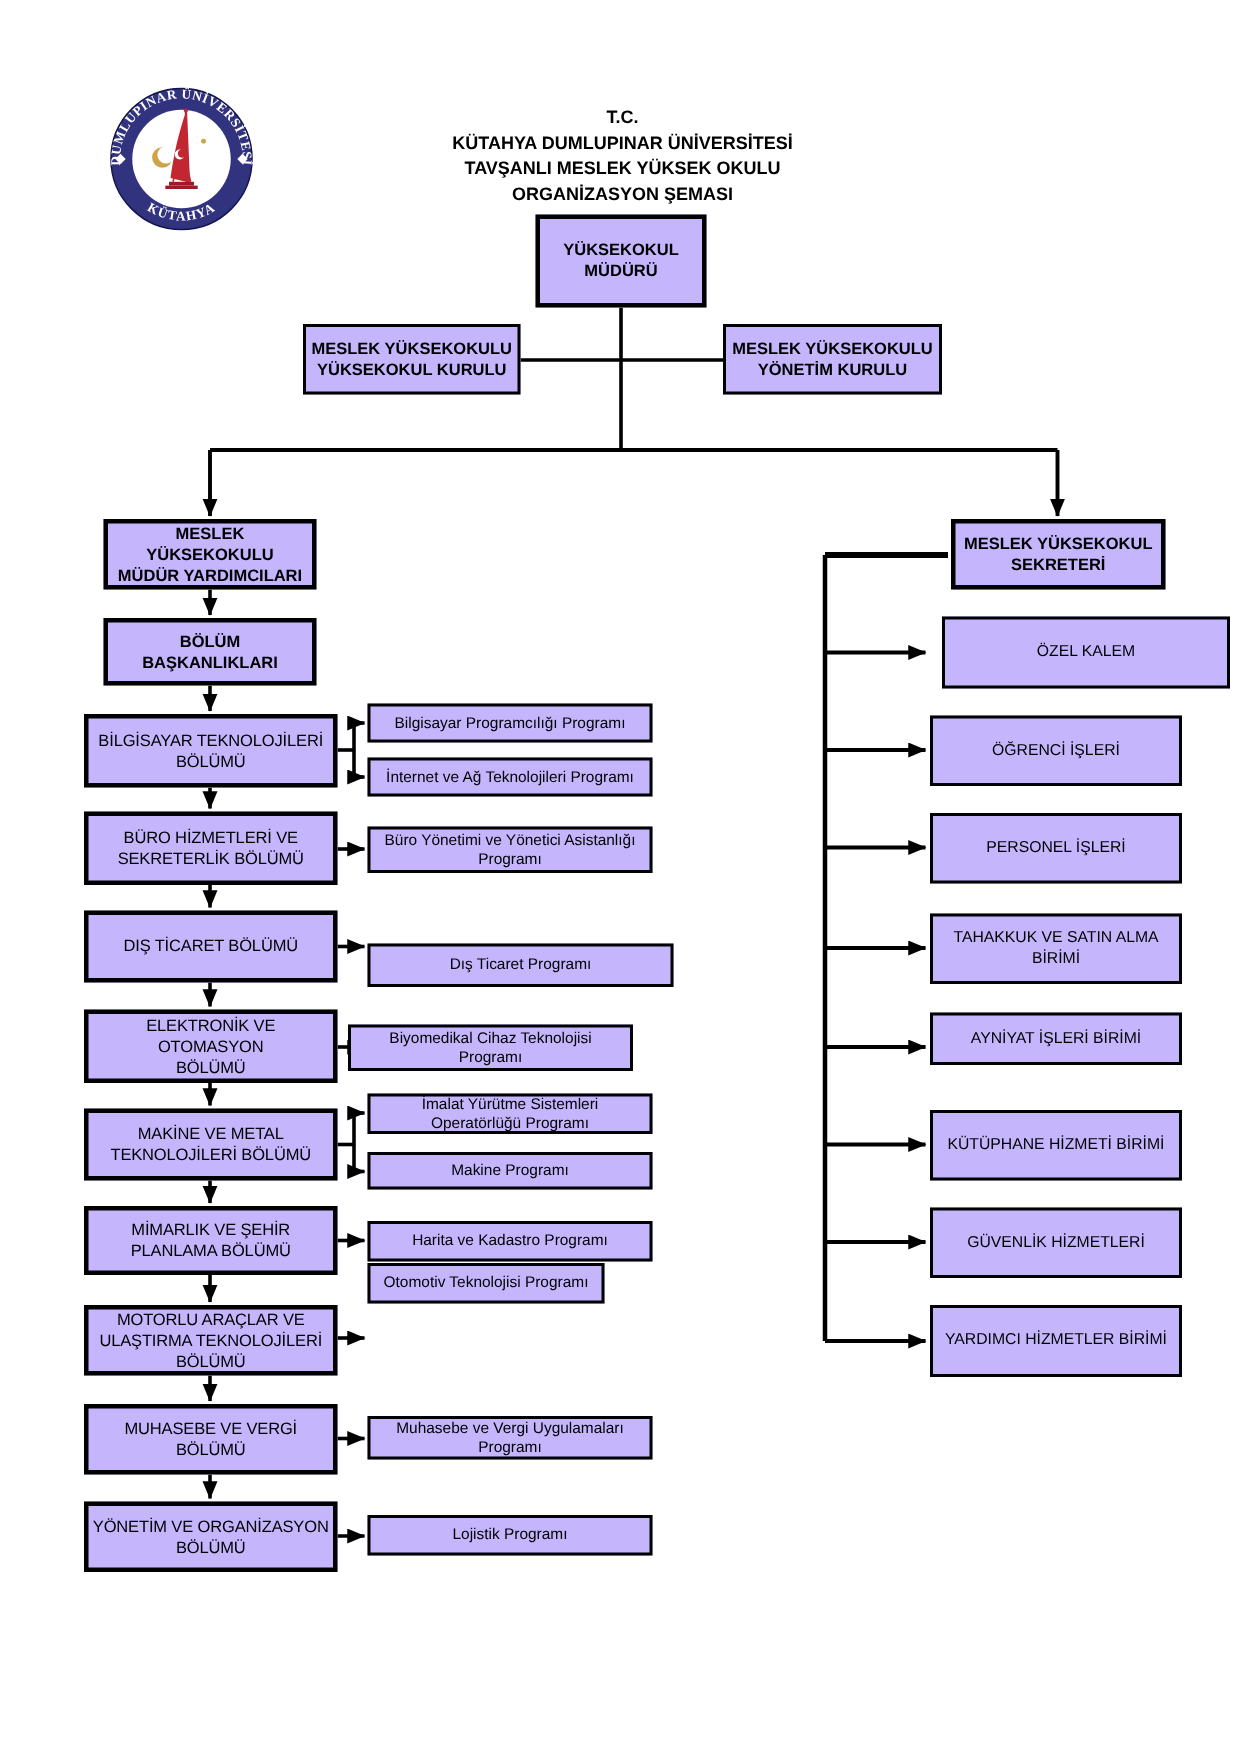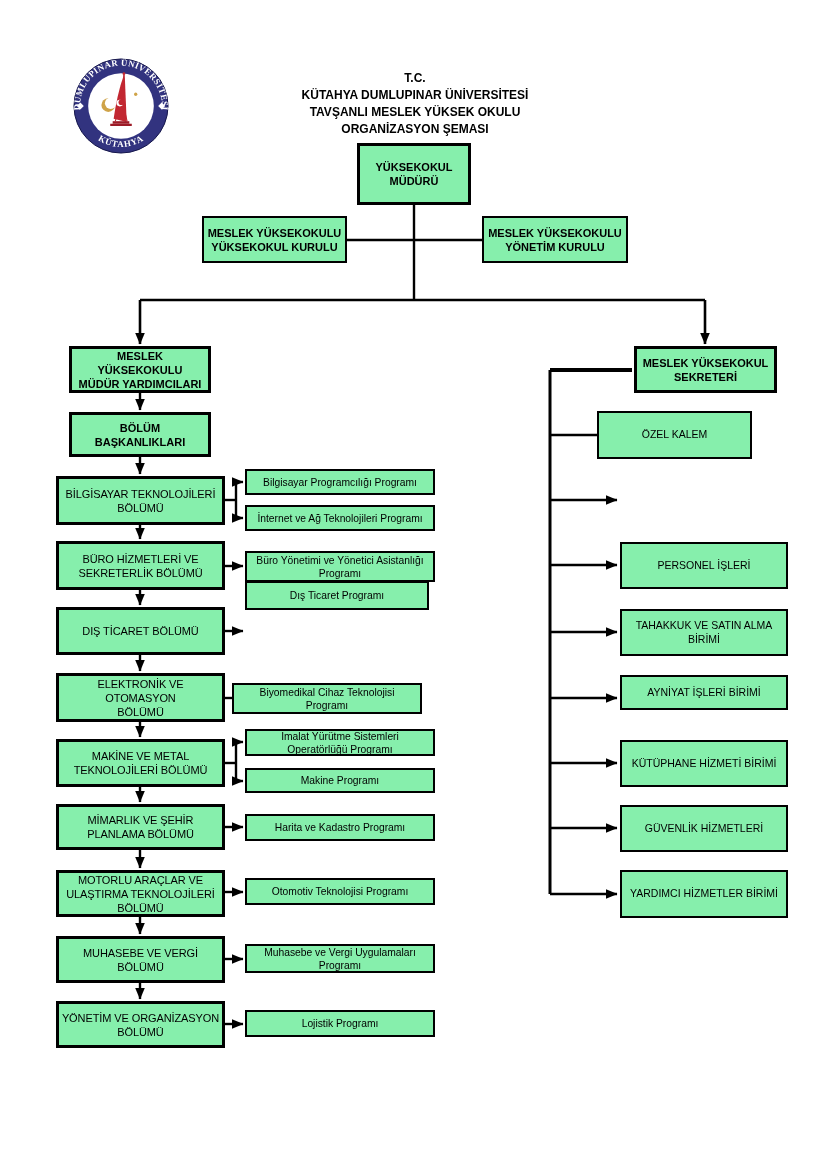--- a/index.html
+++ b/index.html
@@ -2,21 +2,21 @@
 <html><head>
 <meta charset="utf-8">
 <style>
   html,body{margin:0;padding:0;background:#fff}
   .canvas{position:relative;width:826px;height:1169px;background:#fff;overflow:hidden;
           font-family:"Liberation Sans",sans-serif;color:#000}
   .wires{position:absolute;left:0;top:0;width:826px;height:1169px}
   .logo{position:absolute;left:72px;top:57px;width:98px;height:98px}
   .title{position:absolute;left:258px;top:70px;width:314px;text-align:center;
          font-weight:bold;font-size:12px;line-height:17px;white-space:pre-line}
-  .box{position:absolute;box-sizing:border-box;background:#86efac;border:3px solid #000;
+  .box{position:absolute;box-sizing:border-box;background:#c4b5fd;border:3px solid #000;
        display:flex;align-items:center;justify-content:center;text-align:center;
        white-space:pre-line;padding:4px 2px}
   .lvl{font-weight:bold;font-size:11px;line-height:14px}
   .kur{border-width:2.5px}
   .dept{font-size:11px;line-height:14px;letter-spacing:-0.1px}
   .prog{font-size:10.3px;line-height:13px;border-width:2px}
   .unit{font-size:10.5px;line-height:13.5px;border-width:2.5px}
 </style>
 </head>
 <body>
@@ -140,33 +140,34 @@
 BÖLÜMÜ</div>
   <div class="box dept" style="left:56px;top:936px;width:169px;height:47px">MUHASEBE VE VERGİ
 BÖLÜMÜ</div>
   <div class="box dept" style="left:56px;top:1001px;width:169px;height:47px">YÖNETİM VE ORGANİZASYON
 BÖLÜMÜ</div>
 
   <div class="box prog" style="left:245px;top:469px;width:190px;height:26px">Bilgisayar Programcılığı Programı</div>
   <div class="box prog" style="left:245px;top:505px;width:190px;height:26px">İnternet ve Ağ Teknolojileri Programı</div>
   <div class="box prog" style="left:245px;top:551px;width:190px;height:31px">Büro Yönetimi ve Yönetici Asistanlığı
 Programı</div>
-  <div class="box prog" style="left:245px;top:581px;width:184px;height:29px">Dış Ticaret Programı</div>
+  <div class="box prog" style="left:245px;top:629px;width:204px;height:29px">Dış Ticaret Programı</div>
   <div class="box prog" style="left:232px;top:683px;width:190px;height:31px">Biyomedikal Cihaz Teknolojisi
 Programı</div>
   <div class="box prog" style="left:245px;top:729px;width:190px;height:27px">İmalat Yürütme Sistemleri
 Operatörlüğü Programı</div>
   <div class="box prog" style="left:245px;top:768px;width:190px;height:25px">Makine Programı</div>
   <div class="box prog" style="left:245px;top:814px;width:190px;height:27px">Harita ve Kadastro Programı</div>
-  <div class="box prog" style="left:245px;top:878px;width:190px;height:27px">Otomotiv Teknolojisi Programı</div>
+  <div class="box prog" style="left:245px;top:842px;width:158px;height:27px">Otomotiv Teknolojisi Programı</div>
   <div class="box prog" style="left:245px;top:944px;width:190px;height:29px">Muhasebe ve Vergi Uygulamaları
 Programı</div>
   <div class="box prog" style="left:245px;top:1010px;width:190px;height:27px">Lojistik Programı</div>
 
-  <div class="box unit" style="left:597px;top:411px;width:155px;height:48px">ÖZEL KALEM</div>
+  <div class="box unit" style="left:628px;top:411px;width:192px;height:48px">ÖZEL KALEM</div>
+  <div class="box unit" style="left:620px;top:477px;width:168px;height:47px">ÖĞRENCİ İŞLERİ</div>
   <div class="box unit" style="left:620px;top:542px;width:168px;height:47px">PERSONEL İŞLERİ</div>
   <div class="box unit" style="left:620px;top:609px;width:168px;height:47px">TAHAKKUK VE SATIN ALMA
 BİRİMİ</div>
   <div class="box unit" style="left:620px;top:675px;width:168px;height:35px">AYNİYAT İŞLERİ BİRİMİ</div>
   <div class="box unit" style="left:620px;top:740px;width:168px;height:47px">KÜTÜPHANE HİZMETİ BİRİMİ</div>
   <div class="box unit" style="left:620px;top:805px;width:168px;height:47px">GÜVENLİK HİZMETLERİ</div>
   <div class="box unit" style="left:620px;top:870px;width:168px;height:48px">YARDIMCI HİZMETLER BİRİMİ</div>
 
 </div>
 

